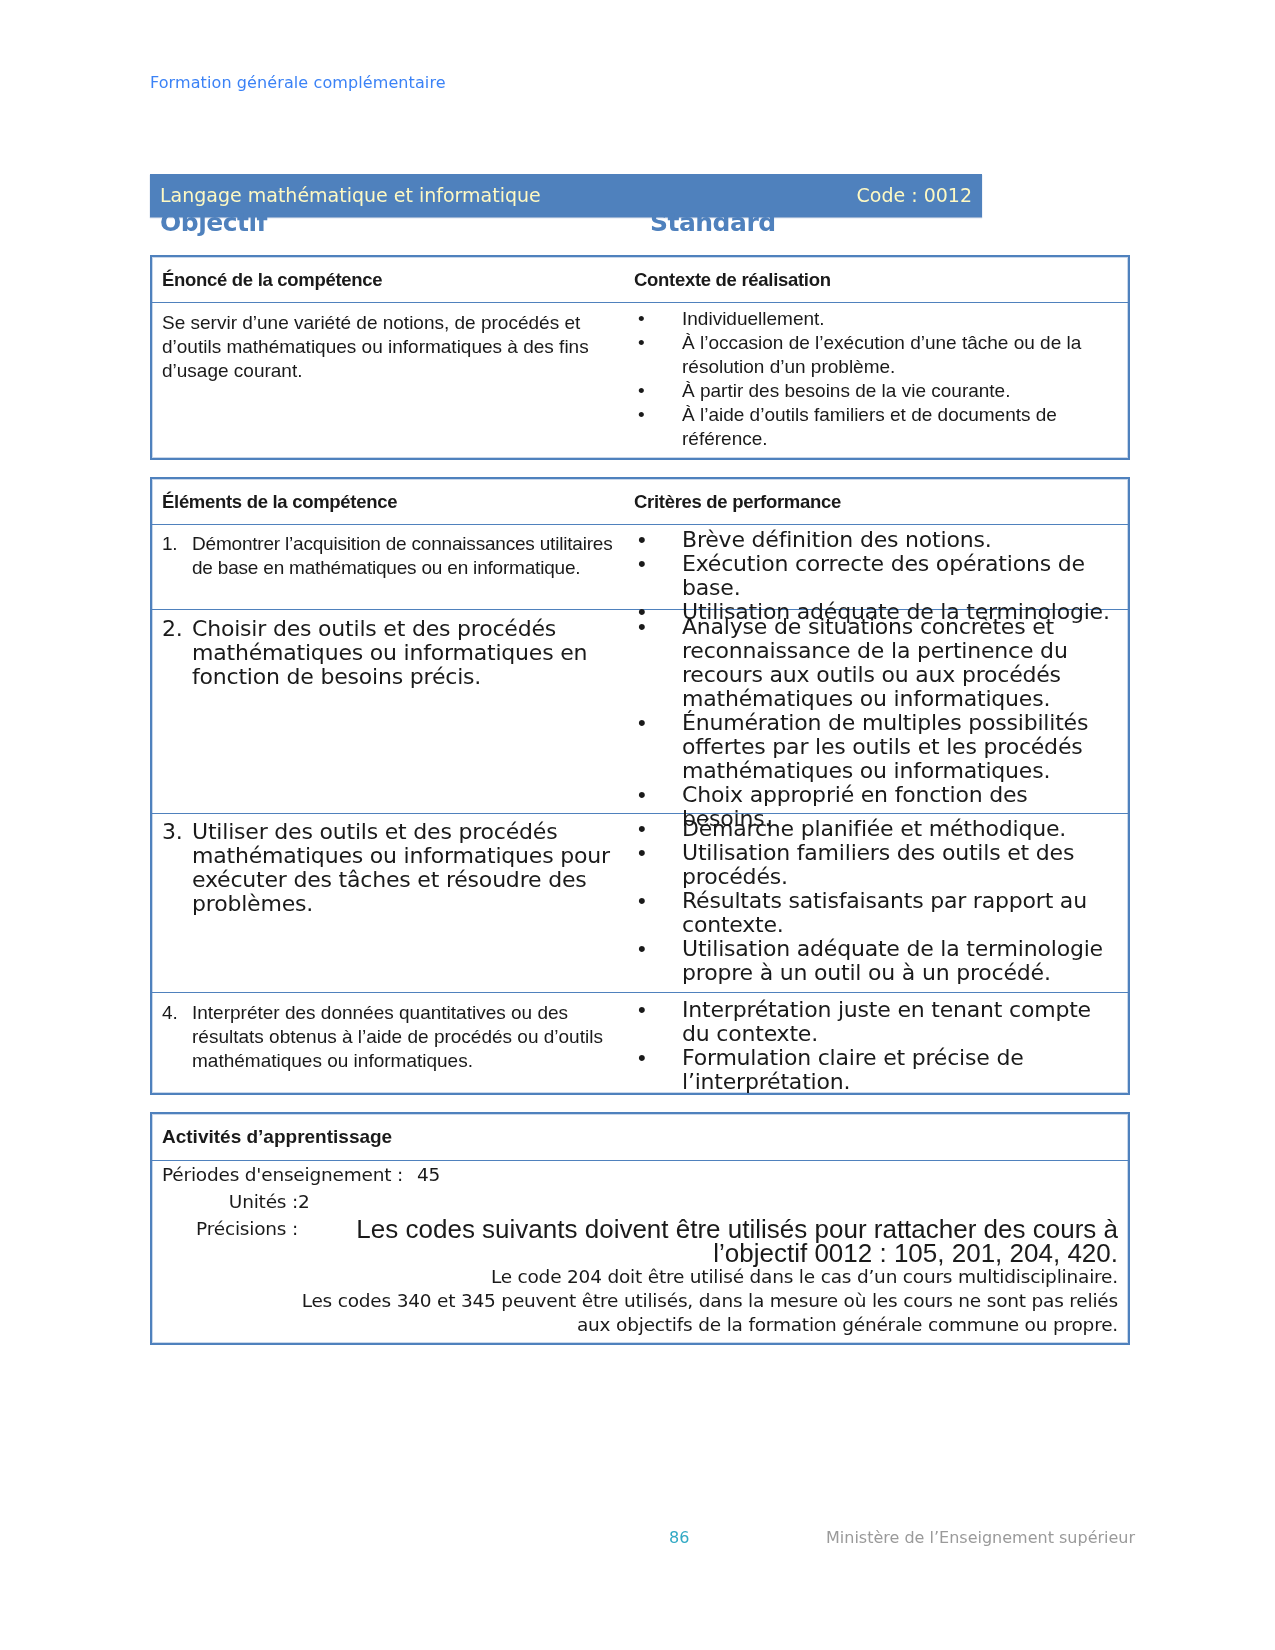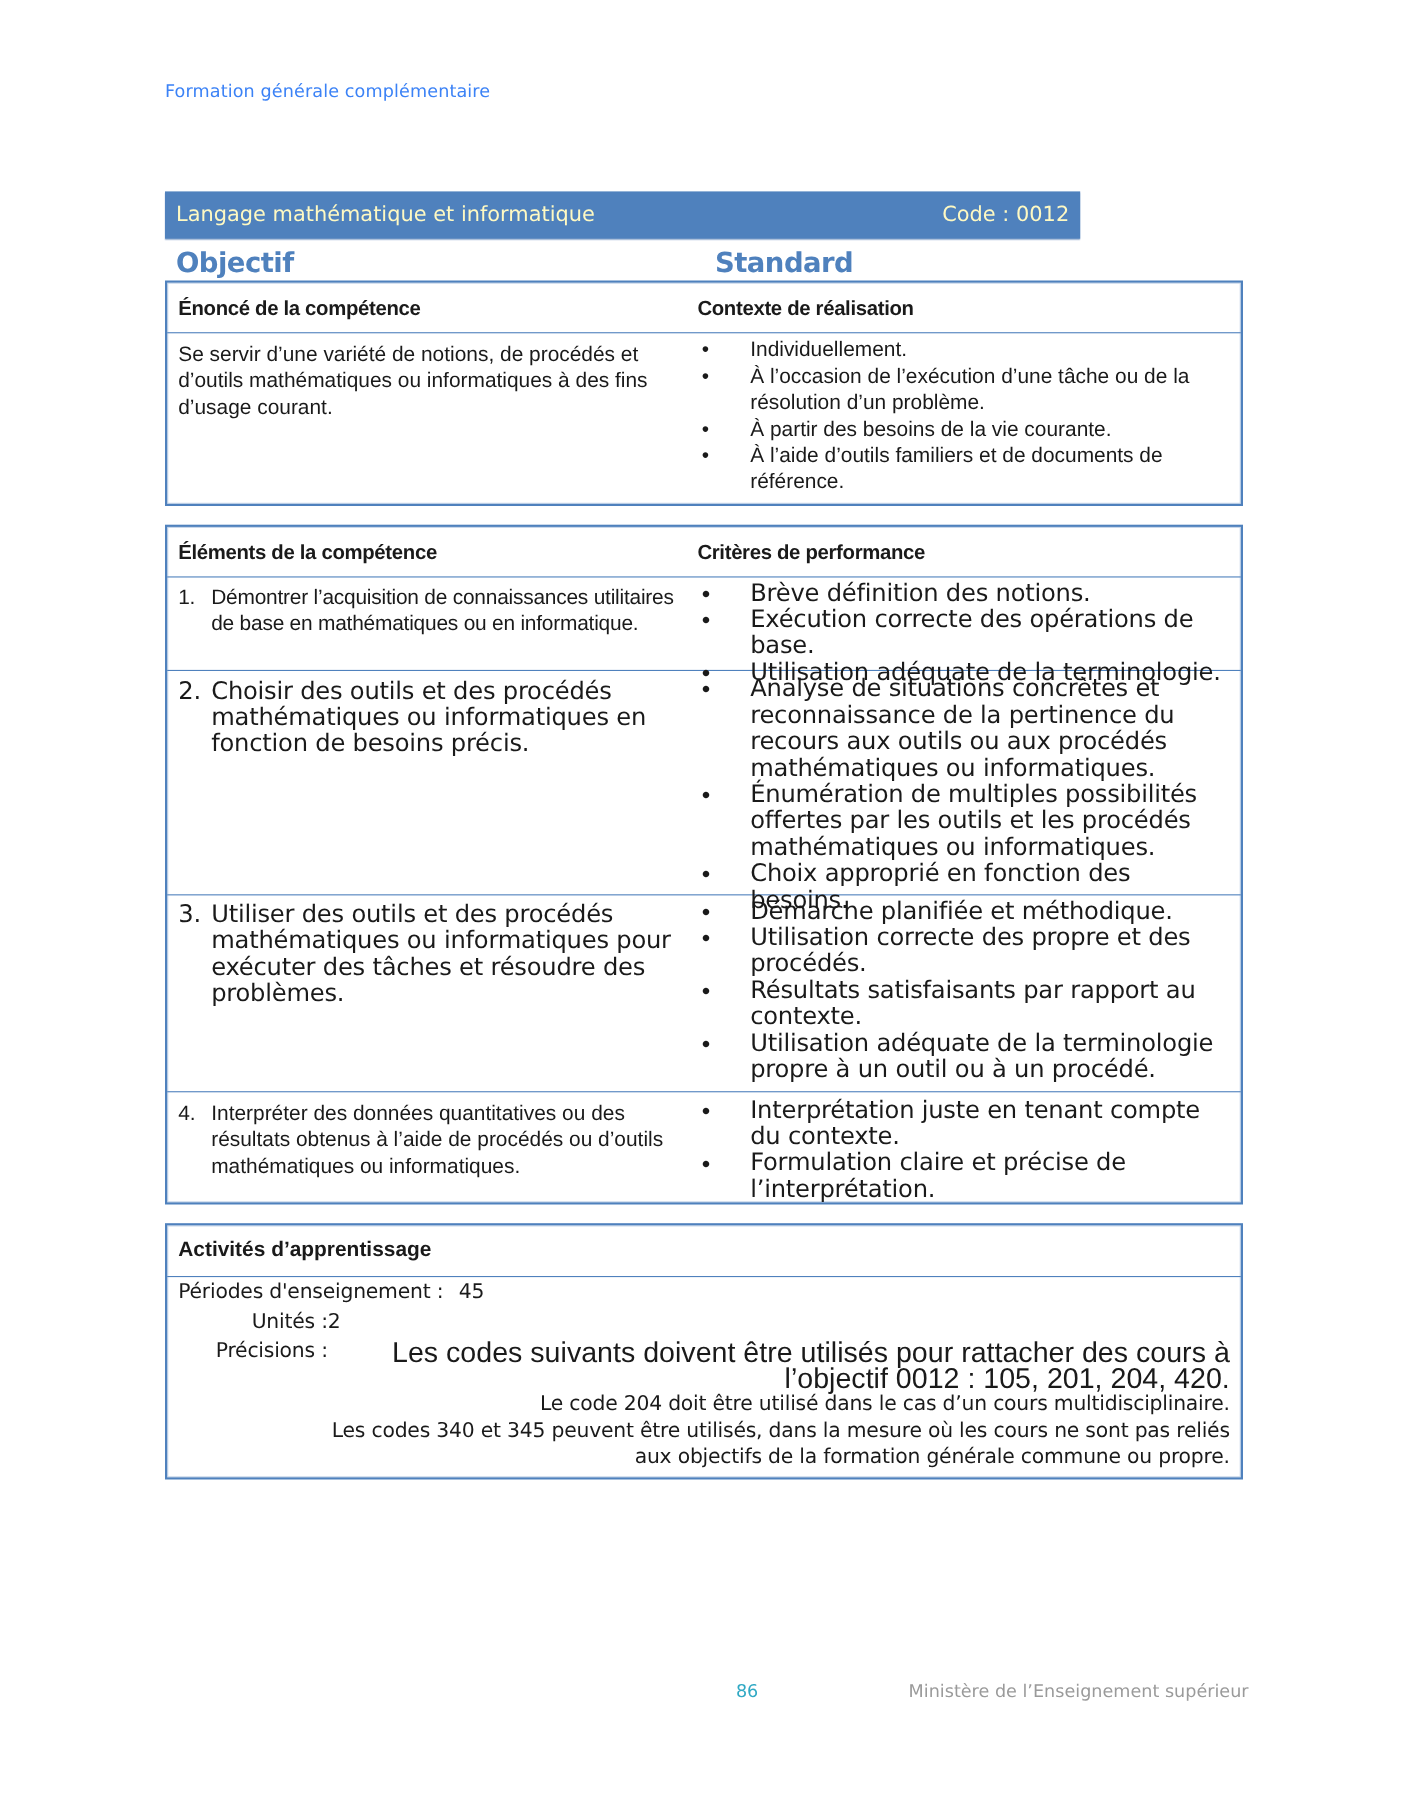--- a/index.html
+++ b/index.html
@@ -1,21 +1,21 @@
 <!DOCTYPE html>
 <html><head>
 <meta charset="utf-8">
 <style>
   html, body { margin:0; padding:0; background:#ffffff; }
   body { width:1275px; height:1650px; position:relative; font-family:"Liberation Sans", sans-serif; color:#1a1a1a; overflow:hidden; }
   .running-head { position:absolute; left:150px; top:73px; font-family:"DejaVu Sans", sans-serif; font-size:16px; color:#3b82f6; letter-spacing:0.1px; }
   .band { position:absolute; left:150px; top:150px; width:832px; height:43px; background:#4f81bd; color:#fef9c3; font-family:"DejaVu Sans", sans-serif; font-size:19px; box-shadow:0 1px 1px #9bb3d3;margin-top:24px; }
   .band .title { position:absolute; left:10px; top:10px; }
   .band .code { position:absolute; right:10px; top:10px; }
-  .section-head { position:absolute; top:224px; font-family:"DejaVu Sans", sans-serif; font-weight:bold; font-size:25px; color:#4f81bd; letter-spacing:-0.5px; }
+  .section-head { position:absolute; top:208px; font-family:"DejaVu Sans", sans-serif; font-weight:bold; font-size:25px; color:#4f81bd; letter-spacing:-0.5px; }
   .box { position:absolute; left:150px; width:976px; border:2px solid #4f81bd; box-shadow:0 0 0 1px #c9d7ea inset; }
   .row { display:flex; border-top:1px solid #4f81bd; }
   .row:first-child { border-top:none; }
   .cell-l { width:480px; padding:0 10px 0 10px; box-sizing:border-box; }
   .cell-r { flex:1; padding:0 8px 0 0; box-sizing:border-box; }
   .hdr { height:45px; align-items:center; }
   .hdr .cell-l, .hdr .cell-r { font-family:Liberation Sans, sans-serif; font-weight:bold; font-size:18.5px; letter-spacing:-0.3px; }
   .hdr .cell-r { padding-left:2px; }
   .body-text { font-size:19px; line-height:24px; }
   .sans2 { font-family:"DejaVu Sans", sans-serif; font-size:22px; line-height:24px; letter-spacing:-0.2px; }
@@ -103,21 +103,21 @@
   <div class="row" style="height:178px;">
     <div class="cell-l sans2" style="padding-top:6px;">
       <div class="num">
           <span class="n">3.</span>
           <span>Utiliser des outils et des procédés mathématiques ou informatiques pour exécuter des tâches et résoudre des problèmes.</span>
         </div>
     </div>
     <div class="cell-r sans2" style="padding-top:3px;">
       <ul class="bul">
         <li>Démarche planifiée et méthodique.</li>
-        <li>Utilisation correcte des propre et des procédés.</li>
+        <li>Utilisation familiers des outils et des procédés.</li>
         <li>Résultats satisfaisants par rapport au contexte.</li>
         <li>Utilisation adéquate de la terminologie propre à un outil ou à un procédé.</li>
       </ul>
     </div>
   </div>
 
   <div class="row" style="height:103px;">
     <div class="cell-l" style="padding-top:8px; font-size:19px; line-height:24px;">
       <div class="num">
           <span class="n">4.</span>

